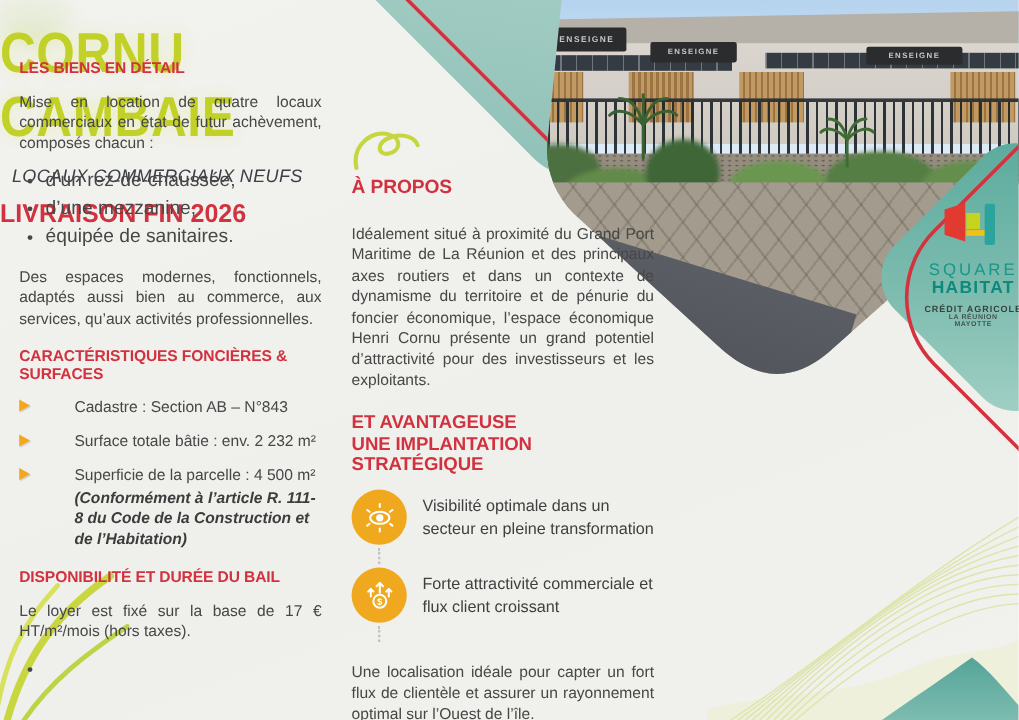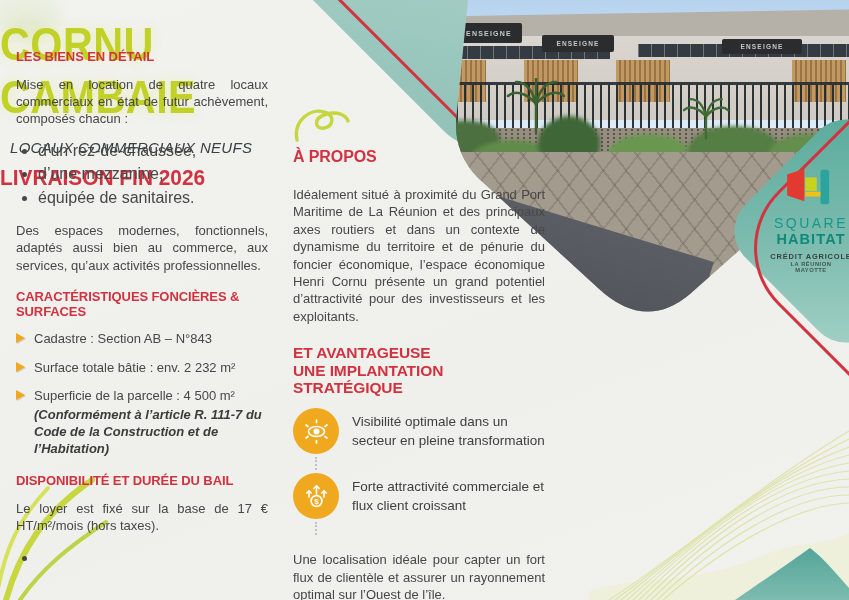--- a/index.html
+++ b/index.html
@@ -59,21 +59,21 @@
   .col-left{left:16px;top:50px;width:252px;}
   .col-mid{left:293px;top:104px;width:252px;}
   .right-text{left:572px;top:298px;width:275px;z-index:10;}
 
   .red-h{font-weight:800;color:#d2323f;font-size:13px;line-height:1.12;letter-spacing:-.1px;margin:0 0 11px 0;}
   .red-h.small{font-size:15.5px;}
   .para{font-size:13px;line-height:1.34;text-align:justify;margin:0 0 12px 0;color:#474747;}
   ul.dots{margin:2px 0 14px 6px;padding-left:16px;}
   ul.dots li{margin:2px 0;font-size:16px;line-height:1.34;}
 
-  .arrow-item{display:flex;margin-bottom:11px;font-size:13px;line-height:1.32;}
+  .arrow-item{display:flex;margin-bottom:11px;font-size:13px;line-height:1.32;gap:28px;}
   .tri{width:0;height:0;border-left:9px solid #f2a71d;border-top:5.5px solid transparent;
     border-bottom:5.5px solid transparent;margin:3px 9px 0 0;flex-shrink:0;
     filter:drop-shadow(1px 1px 0 rgba(0,0,0,.15));}
   .arrow-note{font-weight:700;font-style:italic;color:#3c3c3c;margin-top:2px;}
 
   .squiggle{margin:0 0 2px 0;display:block;}
   .feat{display:flex;align-items:center;gap:13px;}
   .circle{width:46px;height:46px;border-radius:50%;background:#f0a91f;display:flex;
     align-items:center;justify-content:center;flex-shrink:0;}
   .feat-text{font-size:13.5px;line-height:1.45;color:#3f3f3f;}
@@ -225,21 +225,21 @@
         <span>Cadastre : Section AB – N°843</span>
       </div>
       <div class="arrow-item">
         <span class="tri"></span>
         <span>Surface totale bâtie : env. 2 232 m²</span>
       </div>
       <div class="arrow-item">
         <span class="tri"></span>
         <span>
           <span>Superficie de la parcelle : 4 500 m²</span>
-          <span class="arrow-note" style="display:block;">(Conformément à l’article R. 111-7 du Code de la Construction et de l’Habitation)</span>
+          <span class="arrow-note" style="display:block;">(Conformément à l’article R. 111-8 du Code de la Construction et de l’Habitation)</span>
         </span>
       </div>
     </div>
 
     <h2 class="red-h" style="margin-top:17px;">DISPONIBILITÉ ET DURÉE DU BAIL</h2>
     <p class="para">Le loyer est fixé sur la base de 17 € HT/m²/mois (hors taxes).</p>
     <ul class="dots">
       <li></li>
 
     </ul>

